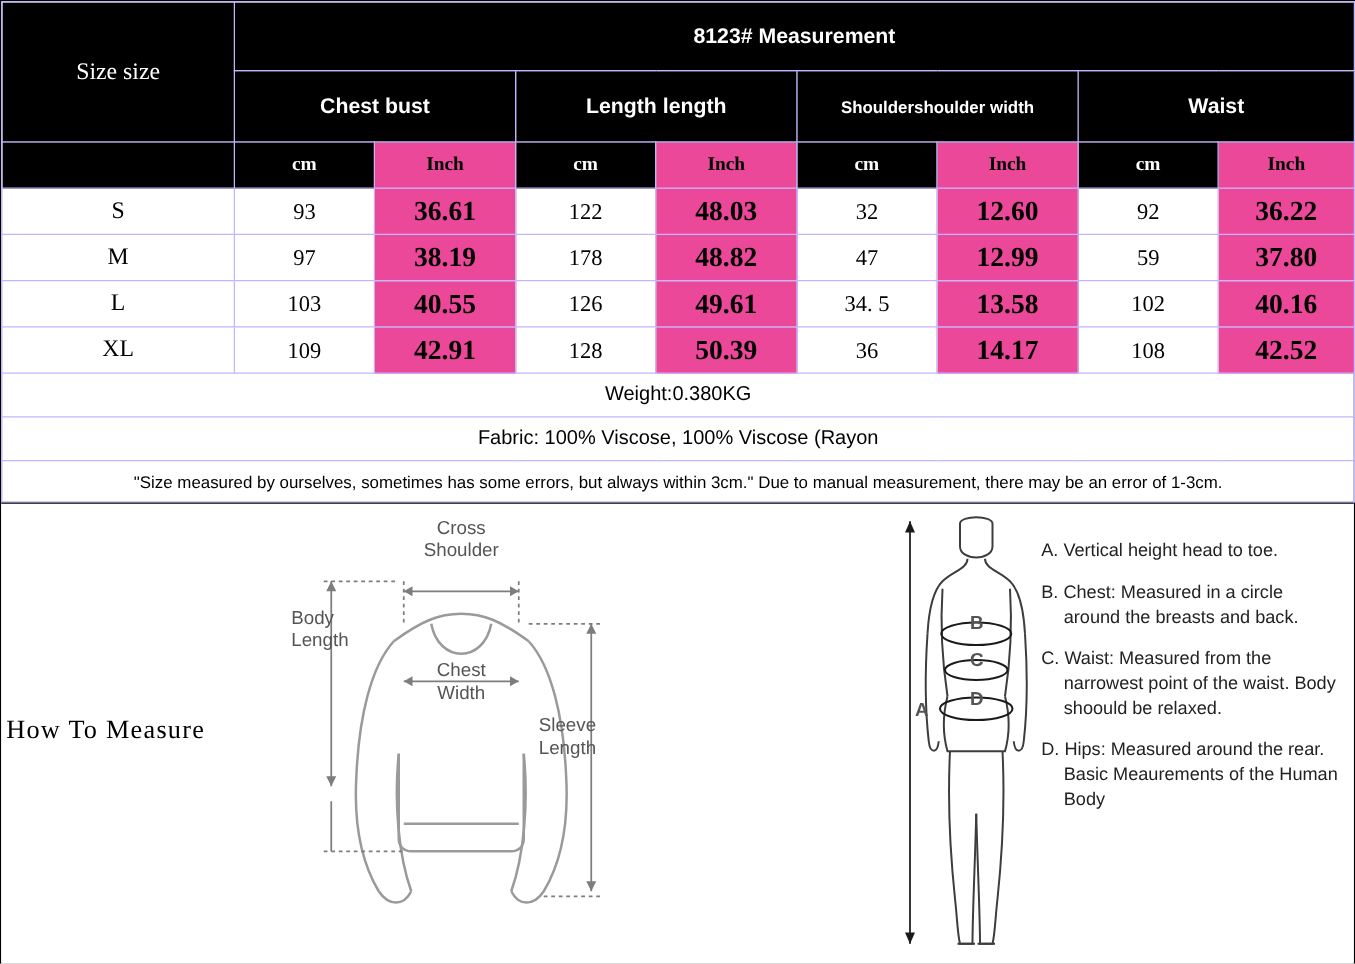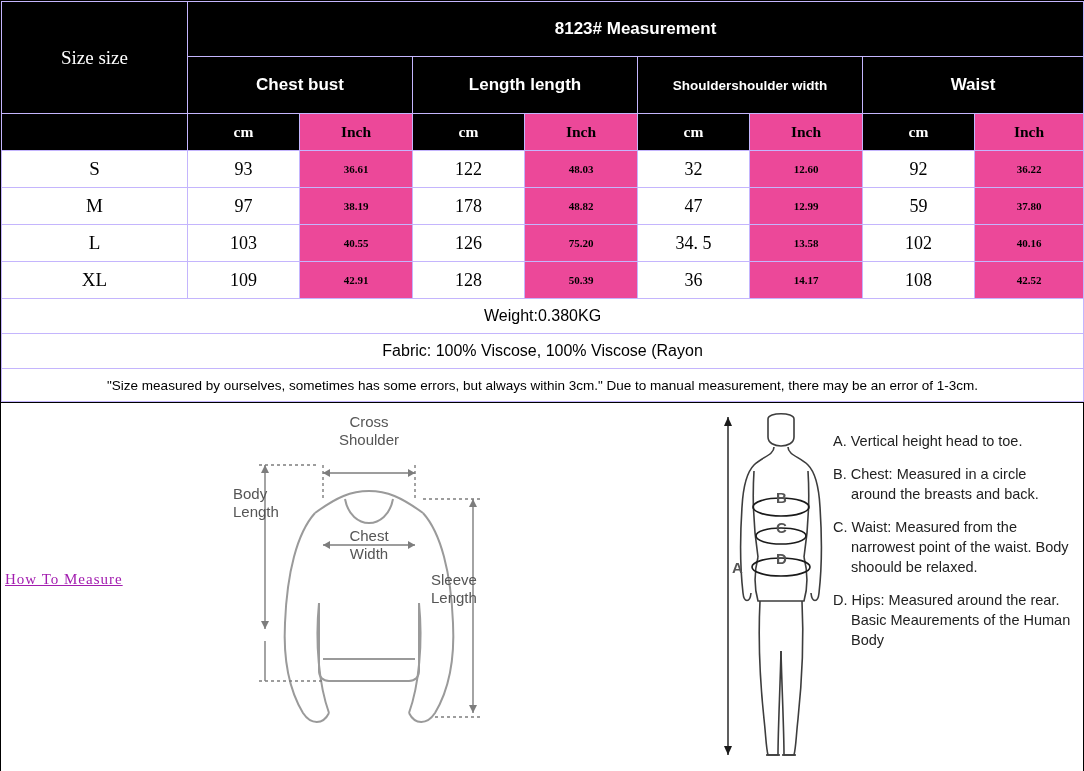--- a/index.html
+++ b/index.html
@@ -69,21 +69,21 @@
     font-weight: bold;
     font-family: "Liberation Serif", serif;
   }
   .data-row td {
     height: 36px;
     font-size: 18px;
     font-family: "Liberation Serif", serif;
   }
   .data-row td.ylw {
     font-weight: bold;
-    font-size: 11px;
+    font-size: 22px;
     margin-top: 28px;
   }
   .data-row td.sizelabel {
     font-size: 19px;
   }
   .note-row td {
     height: 34px;
     font-size: 16px;
     font-family: "Liberation Sans", sans-serif;
     text-align: center;
@@ -100,24 +100,23 @@
     width: 1082px;
     border-top: 1px solid #000;
     box-sizing: border-box;
     background: #fff;
   }
   .how-to {
     position: absolute;
     left: 4px;
     top: 168px;
     font-family: "Liberation Serif", serif;
-    font-size: 15px;
+    font-size: 21px;
     letter-spacing: 1px;
-    color: #a21caf;
-    text-decoration: underline;
+    color: #000000;
   }
   .diagram-left {
     position: absolute;
     left: 218px;
     top: 10px;
     width: 300px;
     height: 360px;
   }
   .diagram-right {
     position: absolute;
@@ -208,21 +207,21 @@
         <td>47</td>
         <td class="ylw">12.99</td>
         <td>59</td>
         <td class="ylw">37.80</td>
       </tr>
       <tr class="data-row">
         <td class="sizelabel">L</td>
         <td>103</td>
         <td class="ylw">40.55</td>
         <td>126</td>
-        <td class="ylw">75.20</td>
+        <td class="ylw">49.61</td>
         <td>34. 5</td>
         <td class="ylw">13.58</td>
         <td>102</td>
         <td class="ylw">40.16</td>
       </tr>
       <tr class="data-row">
         <td class="sizelabel">XL</td>
         <td>109</td>
         <td class="ylw">42.91</td>
         <td>128</td>

